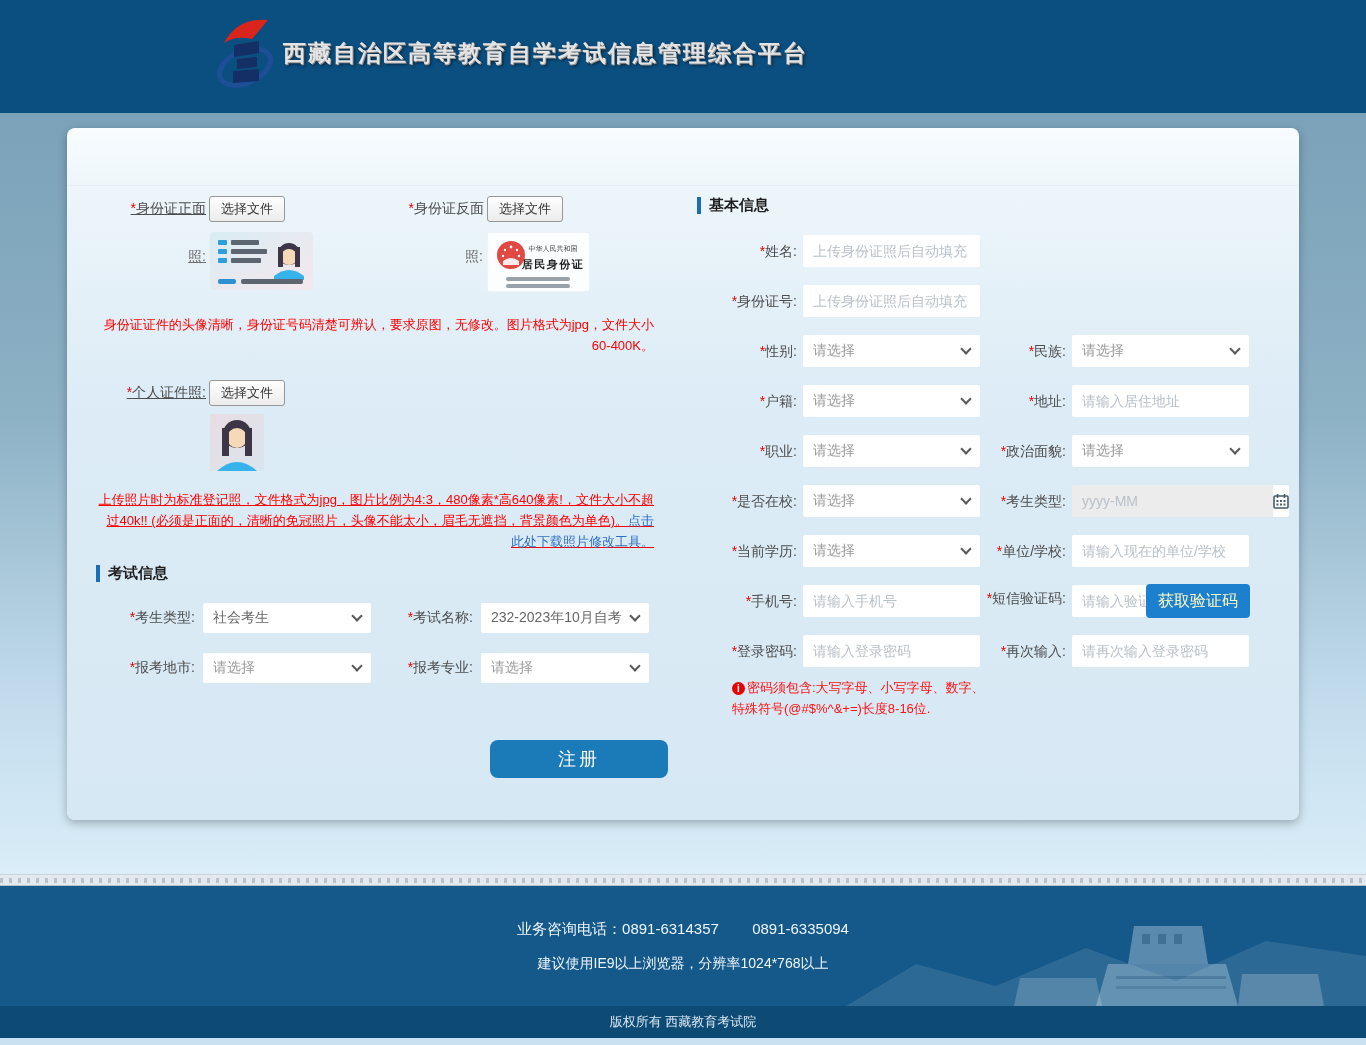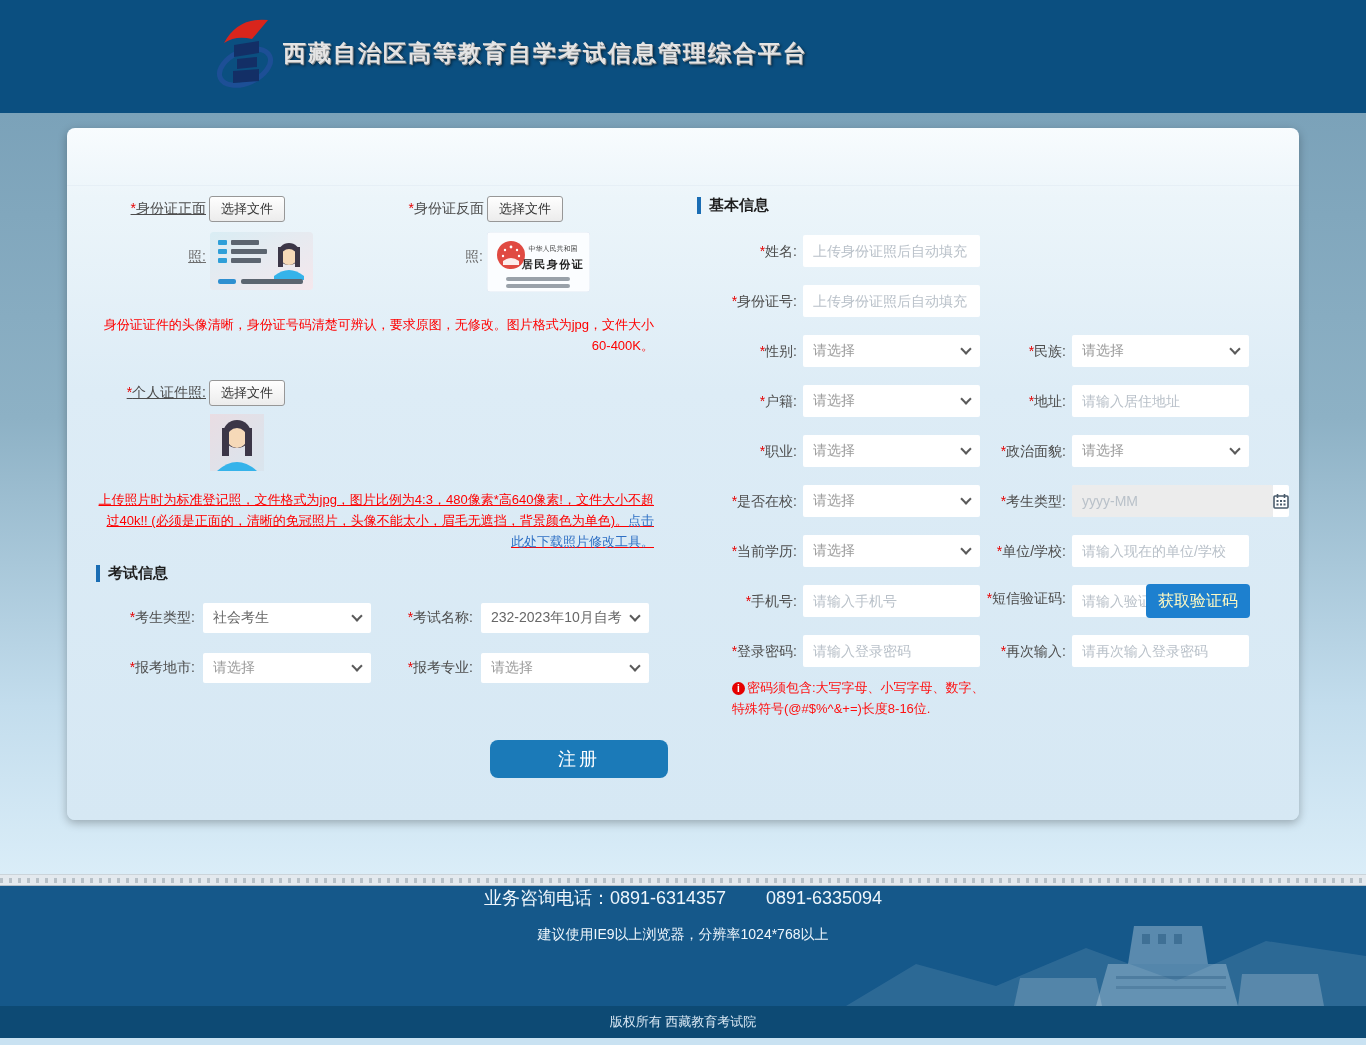--- a/index.html
+++ b/index.html
@@ -87,21 +87,21 @@
     font-family:"Liberation Sans","DejaVu Sans",sans-serif; }
   .btn-register { left:423px; }
   .btn-home { left:612px; }
 
   
   .deco-strip { height:12px; background:#e3e9ee; border-top:1px solid #cbd4da; border-bottom:1px solid #b6c1c9;
     background-image:repeating-linear-gradient(90deg,#b7c1c8 0 3px,transparent 3px 9px);
     background-size:9px 5px; background-position:0 3px; background-repeat:repeat-x; }
   .footer { height:120px; background:#15588a; position:relative; overflow:hidden;
     text-align:center; color:#eef6fc; }
-  .f-line1 { font-size:18px; white-space:pre; position:relative; z-index:2; }
+  .f-line1 { padding-top:34px; font-size:15px; white-space:pre; position:relative; z-index:2; }
   .f-line2 { margin-top:16px; font-size:14px; position:relative; z-index:2; }
   .palace { position:absolute; right:0; top:0; z-index:1; }
   .copyright { height:32px; background:#0d4a74; text-align:center; line-height:32px;
     font-size:13px; color:#d9e8f4; }
   .bottom-strip { height:7px; background:#c9e2f2; }
 </style>
 </head>
 <body>
 
 <div class="topbar">

